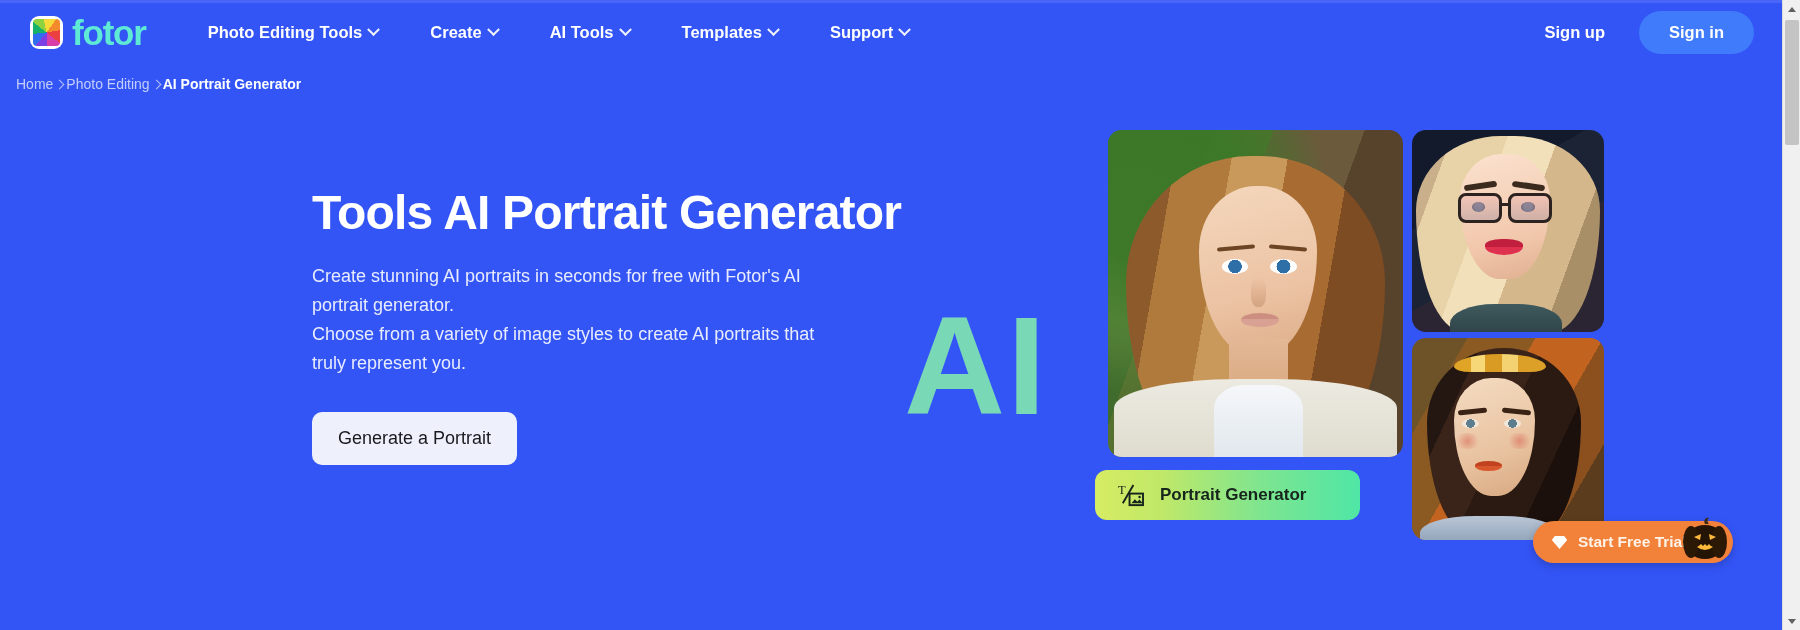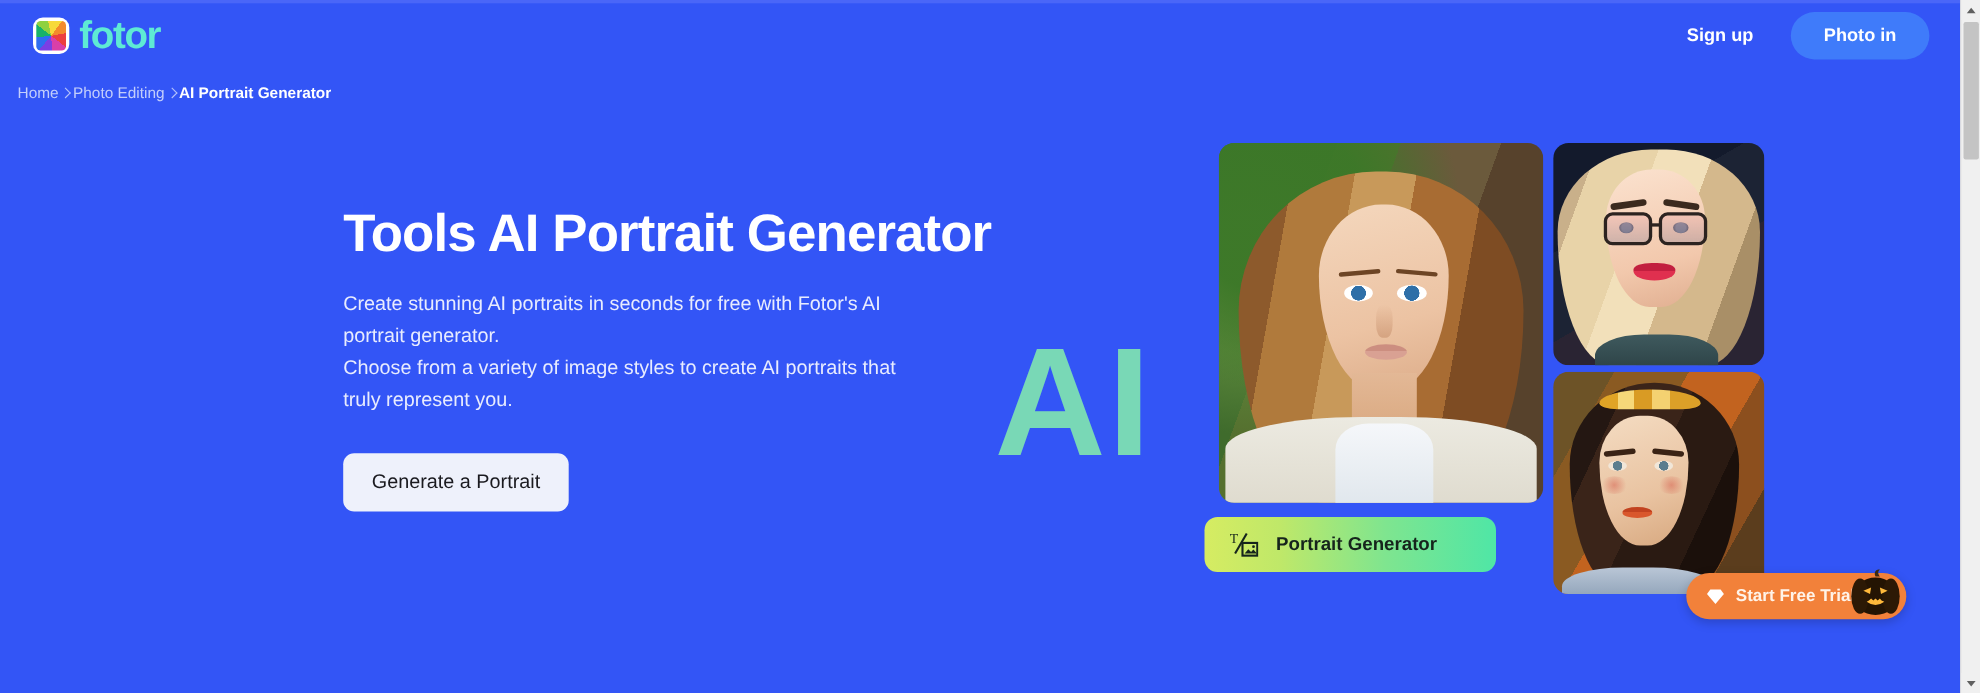--- a/index.html
+++ b/index.html
@@ -288,24 +288,46 @@
 
   <div class="header">
 
     <div class="logo">
       <span class="logo-mark">
         <span class="fan"></span>
       </span>
       <span class="logo-text">fotor</span>
     </div>
 
+    <nav class="nav">
+      <div class="nav-item">
+        <span>Photo Editing Tools</span>
+        <i class="caret"></i>
+      </div>
+      <div class="nav-item">
+        <span>Create</span>
+        <i class="caret"></i>
+      </div>
+      <div class="nav-item">
+        <span>AI Tools</span>
+        <i class="caret"></i>
+      </div>
+      <div class="nav-item">
+        <span>Templates</span>
+        <i class="caret"></i>
+      </div>
+      <div class="nav-item">
+        <span>Support</span>
+        <i class="caret"></i>
+      </div>
+    </nav>
 
     <div class="header-right">
       <div class="signup">Sign up</div>
-      <button class="signin">Photo in</button>
+      <button class="signin">Sign in</button>
     </div>
   </div>
 
   <div class="crumbs">
     <span class="crumb">Home</span>
     <i class="crumb-sep"></i>
     <span class="crumb">Photo Editing</span>
     <i class="crumb-sep"></i>
     <span class="crumb current">AI Portrait Generator</span>
   </div>

